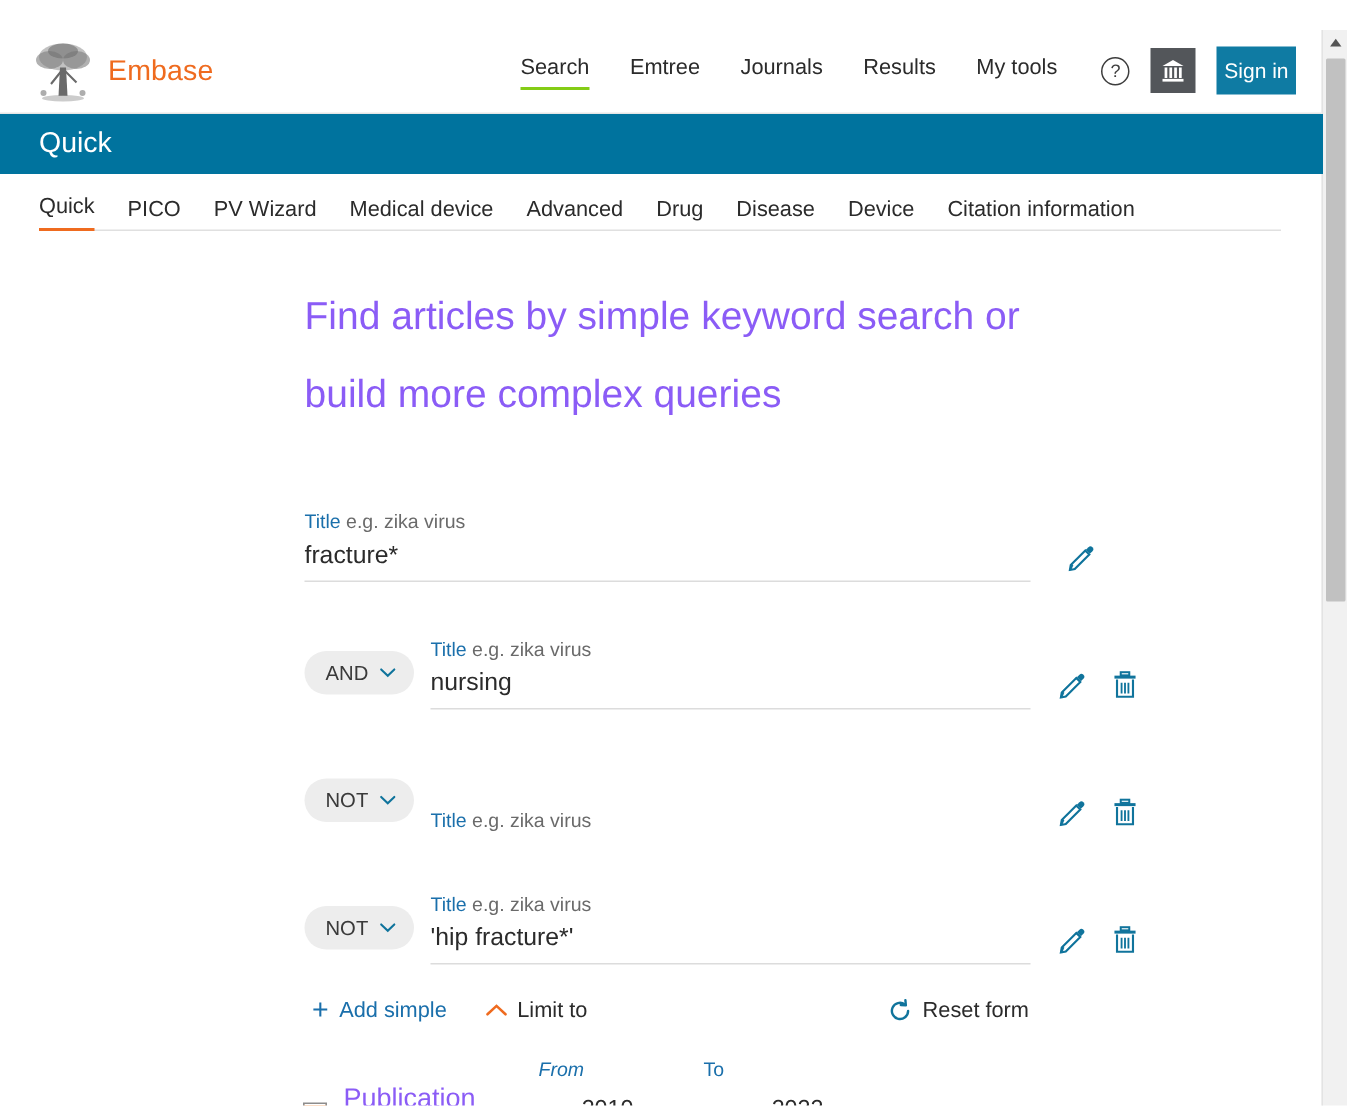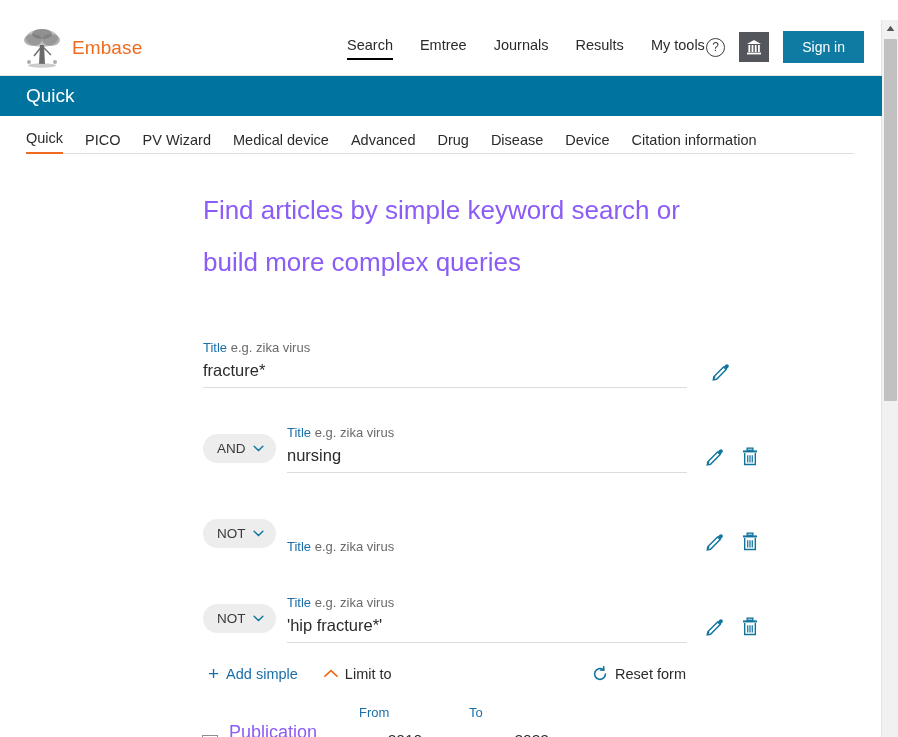--- a/index.html
+++ b/index.html
@@ -62,21 +62,21 @@
     gap: 27px;
   }
   .mainnav a {
     color: #2b2b2b;
     font-size: 14.5px;
     text-decoration: none;
     padding-bottom: 5px;
     white-space: nowrap;
   }
   .mainnav a.active {
-    border-bottom: 2px solid #000000;
+    border-bottom: 2px solid #84cc16;
   }
 
   .head-actions {
     position: absolute;
     right: 17px; top: 11px;
     display: flex;
     align-items: center;
     gap: 14px;
   }
   .help-icon {
@@ -93,21 +93,21 @@
     width: 30px; height: 30px;
     background: #53565a;
     display: flex;
     align-items: center;
     justify-content: center;
   }
   .signin-btn {
     background: #0f7ba3;
     color: #fff;
     font-size: 14px;
-    padding: 8px 19px;
+    padding: 8px 5px;
     border: none;
     cursor: pointer;
     font-family: inherit;
   }
 
   
   .banner {
     height: 40px;
     background: #00739e;
     color: #ffffff;
@@ -276,21 +276,21 @@
     margin-top: 22px;
     position: relative;
     width: 520px;
   }
   .py-heads {
     display: flex;
     font-size: 13px;
     color: #1a6fab;
     margin-bottom: 2px;
   }
-  .py-head-from { margin-left: 156px; width: 110px; }
+  .py-head-from { margin-left: 156px; width: 110px; font-style: italic; }
   .py-head-to   { width: 110px; }
 
   .py-line {
     display: flex;
     align-items: center;
   }
   .py-check {
     width: 14px; height: 14px;
     background: #f47b20;
     border: 2px solid #ffffff;

